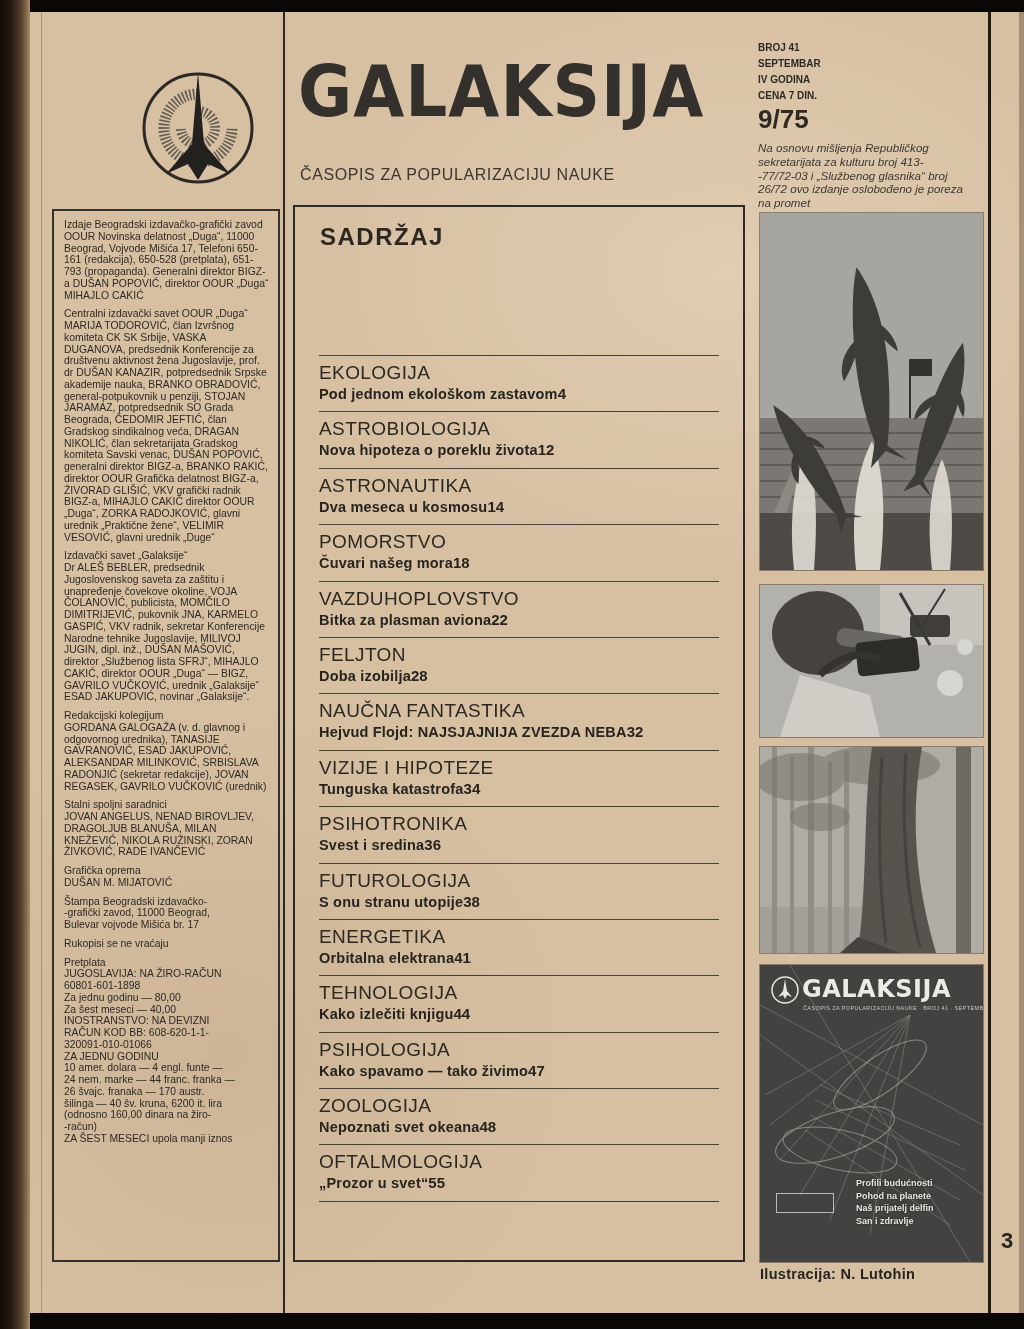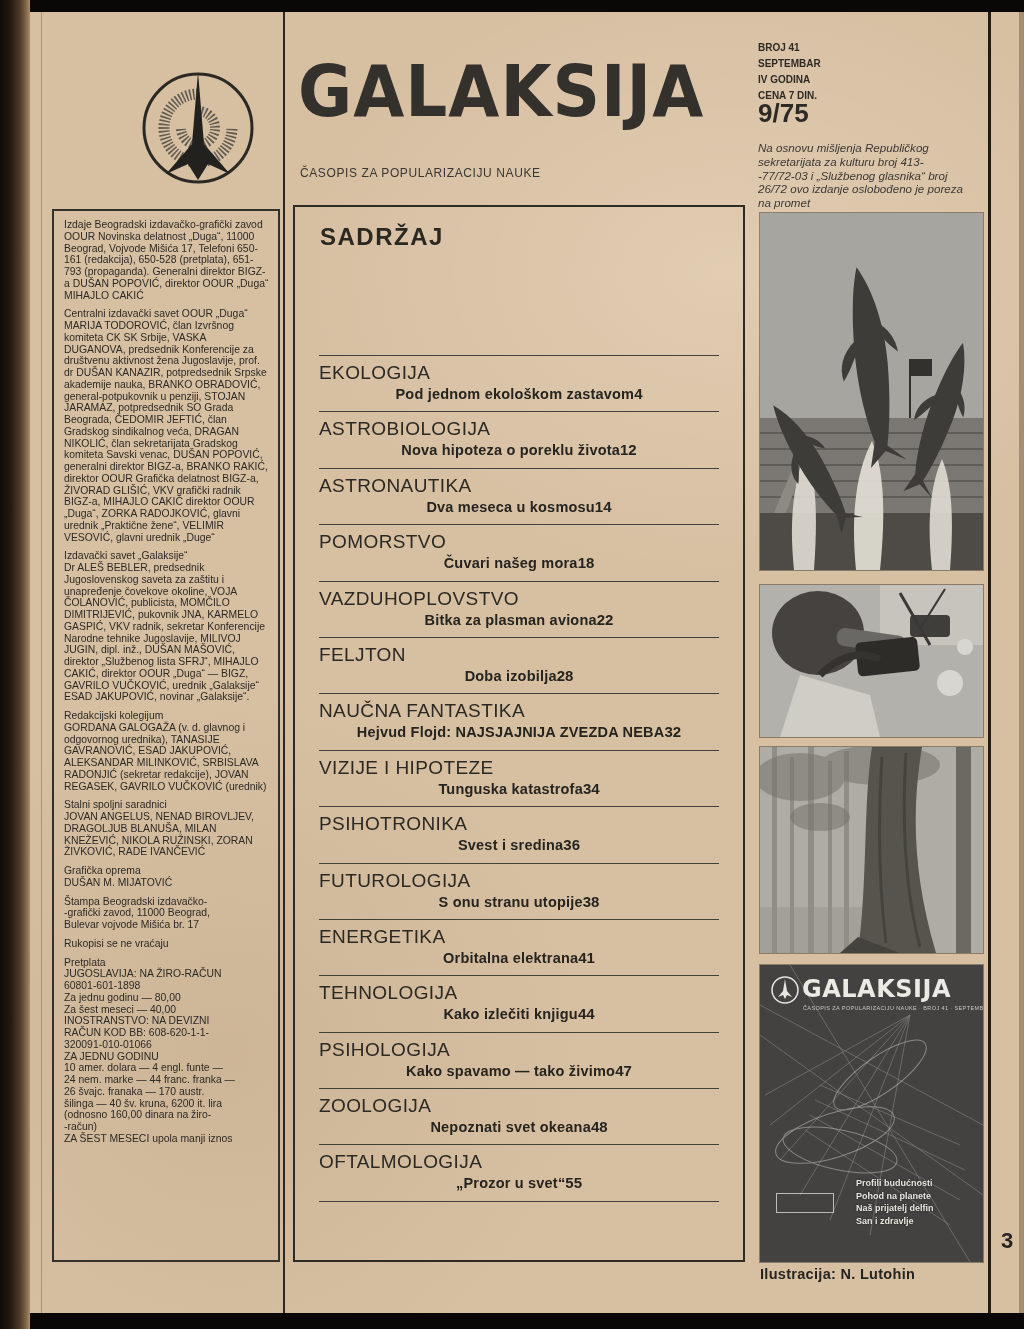--- a/index.html
+++ b/index.html
@@ -16,41 +16,41 @@
     background:linear-gradient(90deg,#120c07 0%,#261911 35%,#53402c 70%,#8a6f4f 90%,#ad8f69 100%);}
   .edge-right{left:1019px;top:12px;width:5px;height:1301px;background:rgba(70,50,30,.35);}
   .margin-line{left:41px;top:12px;width:1px;height:1301px;background:rgba(90,70,50,.35);}
   .vline-center{left:283px;top:12px;width:2px;height:1301px;background:#2b2823;}
   .vline-right{left:988px;top:12px;width:3px;height:1301px;background:#1f1c18;}
 
   
   .wordmark{left:298px;top:50px;width:452px;font-family:"DejaVu Sans",sans-serif;
     font-weight:bold;font-size:66px;letter-spacing:1px;color:#34312d;
     transform:scaleY(1.08);transform-origin:top left;white-space:nowrap;}
-  .tagline{left:300px;top:166px;font-size:12px;letter-spacing:.6px;color:#3a3733;white-space:nowrap;}
+  .tagline{left:300px;top:166px;font-size:16px;letter-spacing:.6px;color:#3a3733;white-space:nowrap;}
 
   .issue-lines{left:758px;top:40px;font-weight:bold;font-size:10px;line-height:16px;color:#2d2a26;}
-  .issue-code{left:758px;top:98px;font-weight:bold;font-size:26px;color:#2d2a26;}
+  .issue-code{left:758px;top:104px;font-weight:bold;font-size:26px;color:#2d2a26;}
   .issue-note{left:758px;top:141px;width:232px;font-style:italic;font-size:11.6px;
     line-height:13.8px;color:#3b3834;white-space:pre-line;}
 
   
   .imprint{left:52px;top:209px;width:228px;height:1053px;border:2px solid #34312b;
     box-sizing:border-box;padding:8px 9px 20px 10px;overflow:hidden;}
   .imp{margin:0 0 7px 0;font-size:10.4px;line-height:1.13;color:#2c2a25;}
   .imp-head,.imp-body{display:block;white-space:pre-line;}
 
   
   .toc-box{left:293px;top:205px;width:452px;height:1057px;border:2px solid #2e2b26;box-sizing:border-box;padding-left:14px;}
   .toc-title{position:absolute;left:25px;top:16px;font-size:24px;font-weight:bold;
     letter-spacing:1.5px;color:#2b2822;}
   .toc-list{position:absolute;left:24px;right:24px;top:148px;border-bottom:1.5px solid #44403a;}
   .toc-entry{height:56.4px;box-sizing:border-box;border-top:1.5px solid #44403a;padding-top:5px;}
   .toc-cat{font-size:19px;line-height:23px;letter-spacing:.4px;color:#2b2923;}
-  .toc-row{display:flex;justify-content:center;align-items:baseline;margin-top:1px;}
+  .toc-row{display:flex;justify-content:flex-start;align-items:baseline;margin-top:1px;}
   .toc-titletxt{font-size:14.5px;font-weight:bold;letter-spacing:.2px;color:#26241f;}
   .toc-page{font-size:15px;font-weight:bold;color:#26241f;}
 
   
   .photo{left:760px;width:223px;box-shadow:0 0 0 1px rgba(45,38,30,.45);overflow:hidden;}
   .photo svg{display:block;}
   .ph1{top:213px;height:357px;}
   .ph2{top:585px;height:152px;}
   .ph3{top:747px;height:206px;}
   .ph4{top:965px;height:297px;background:#434240;}

